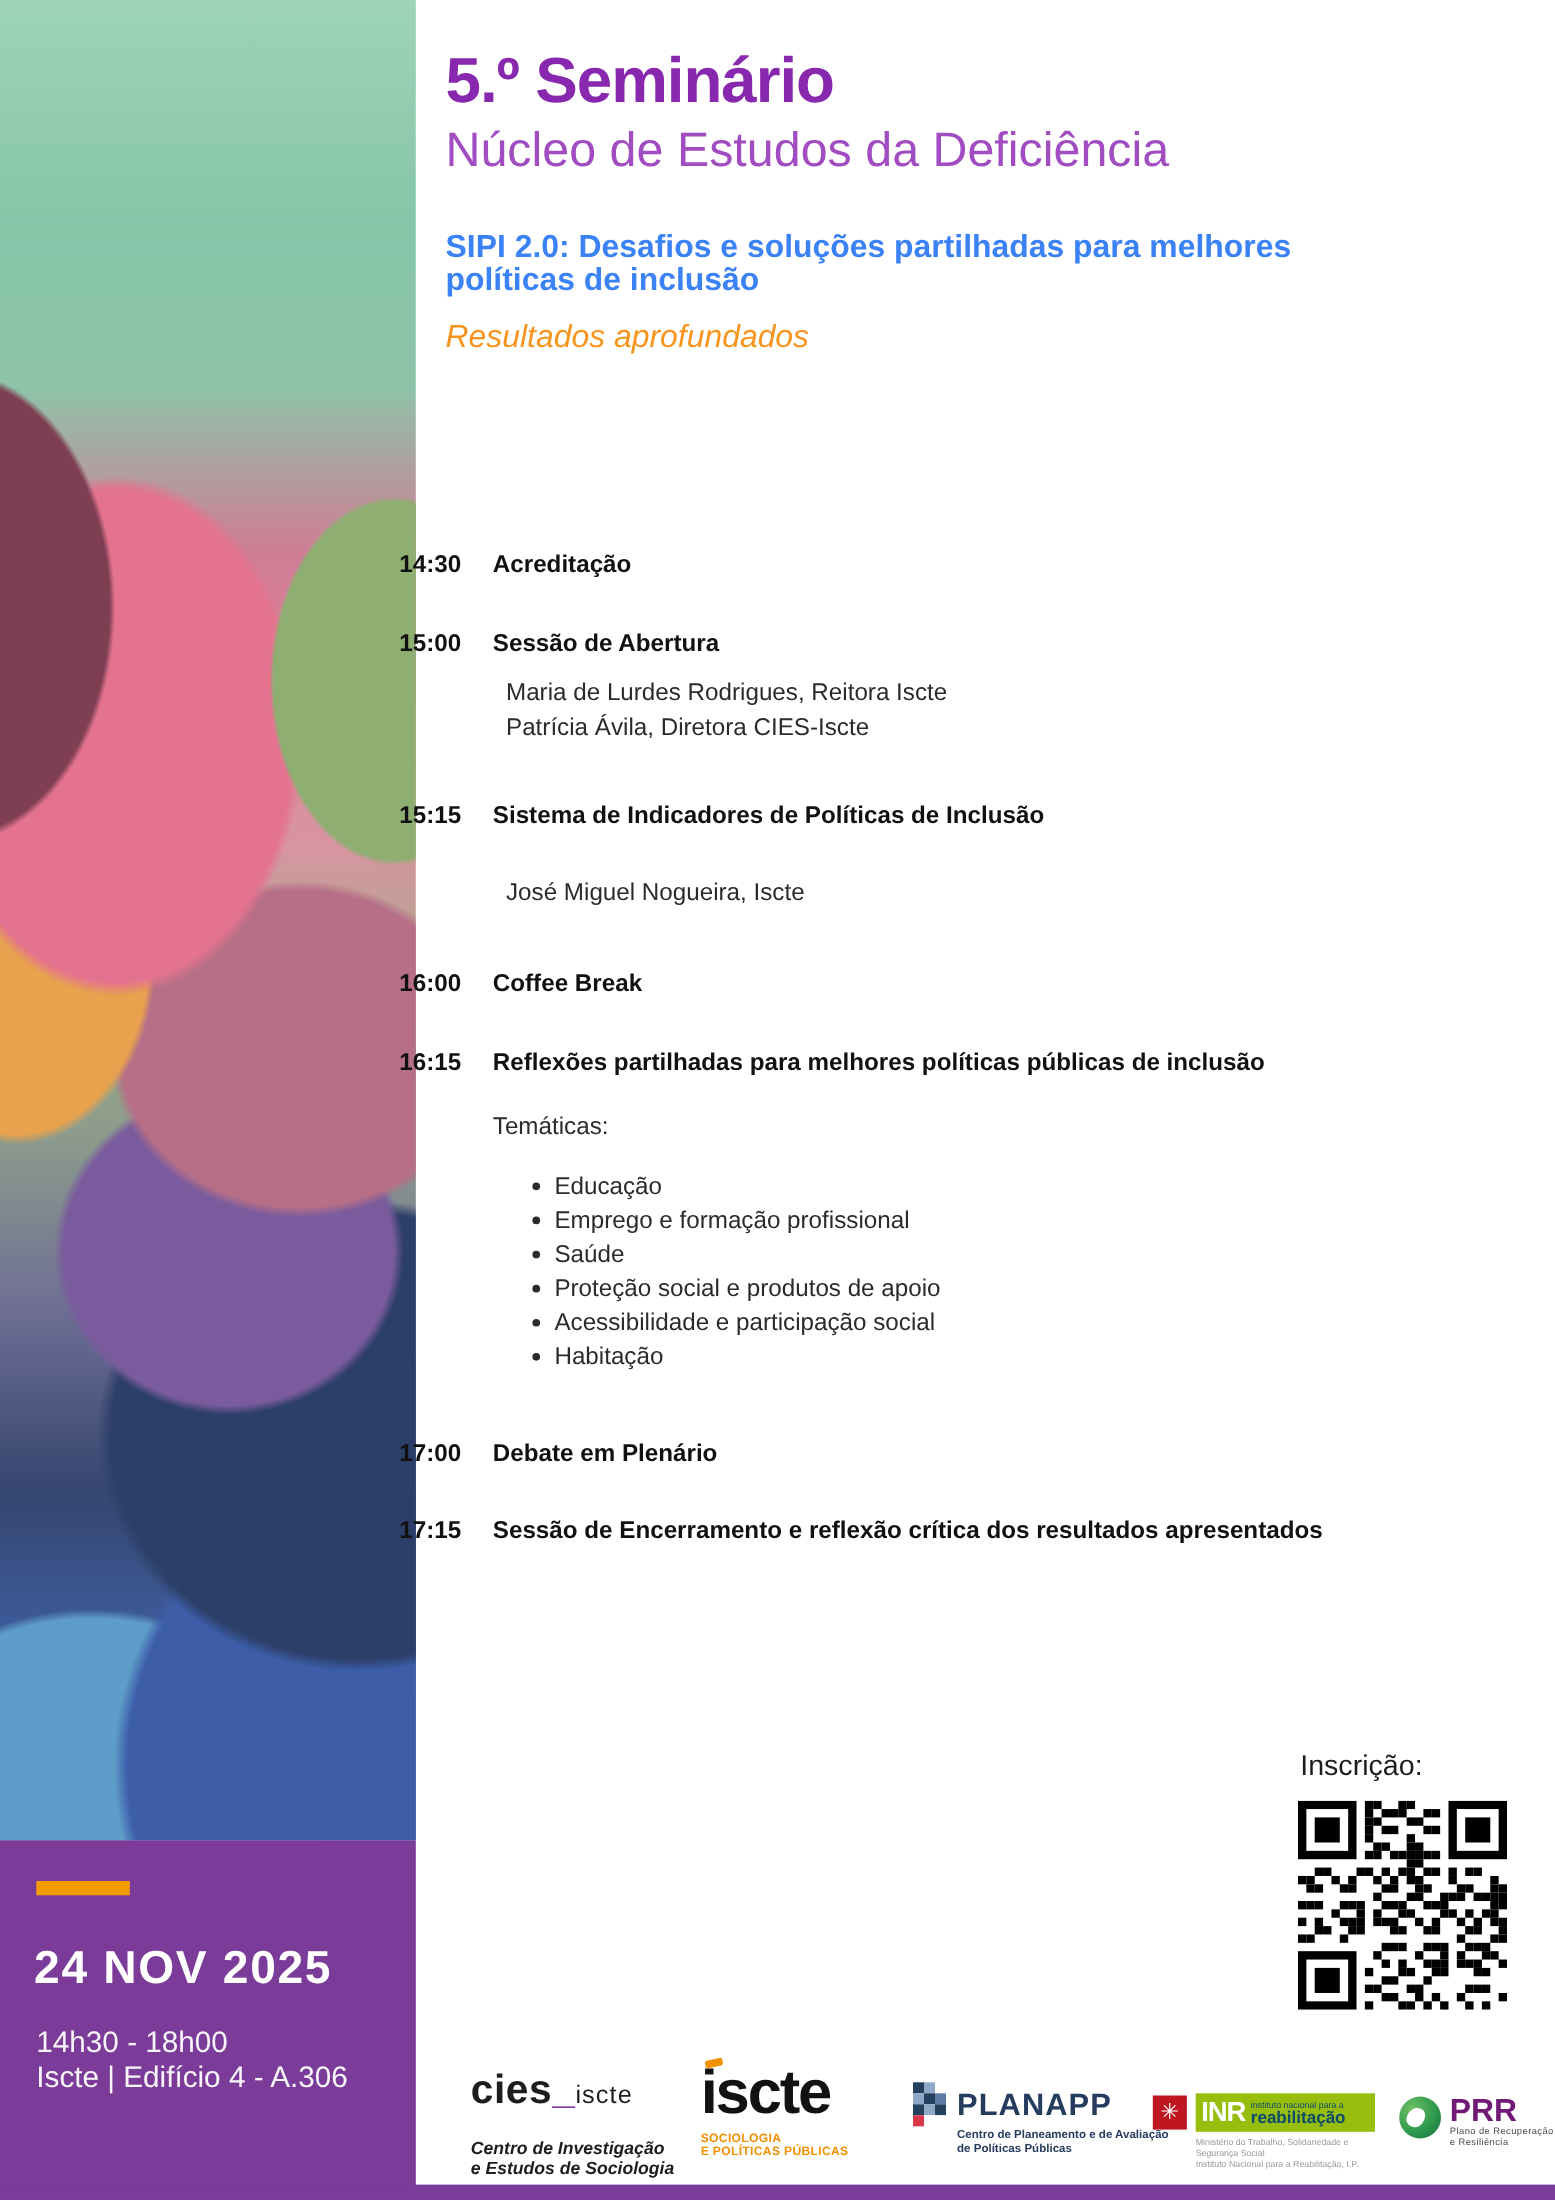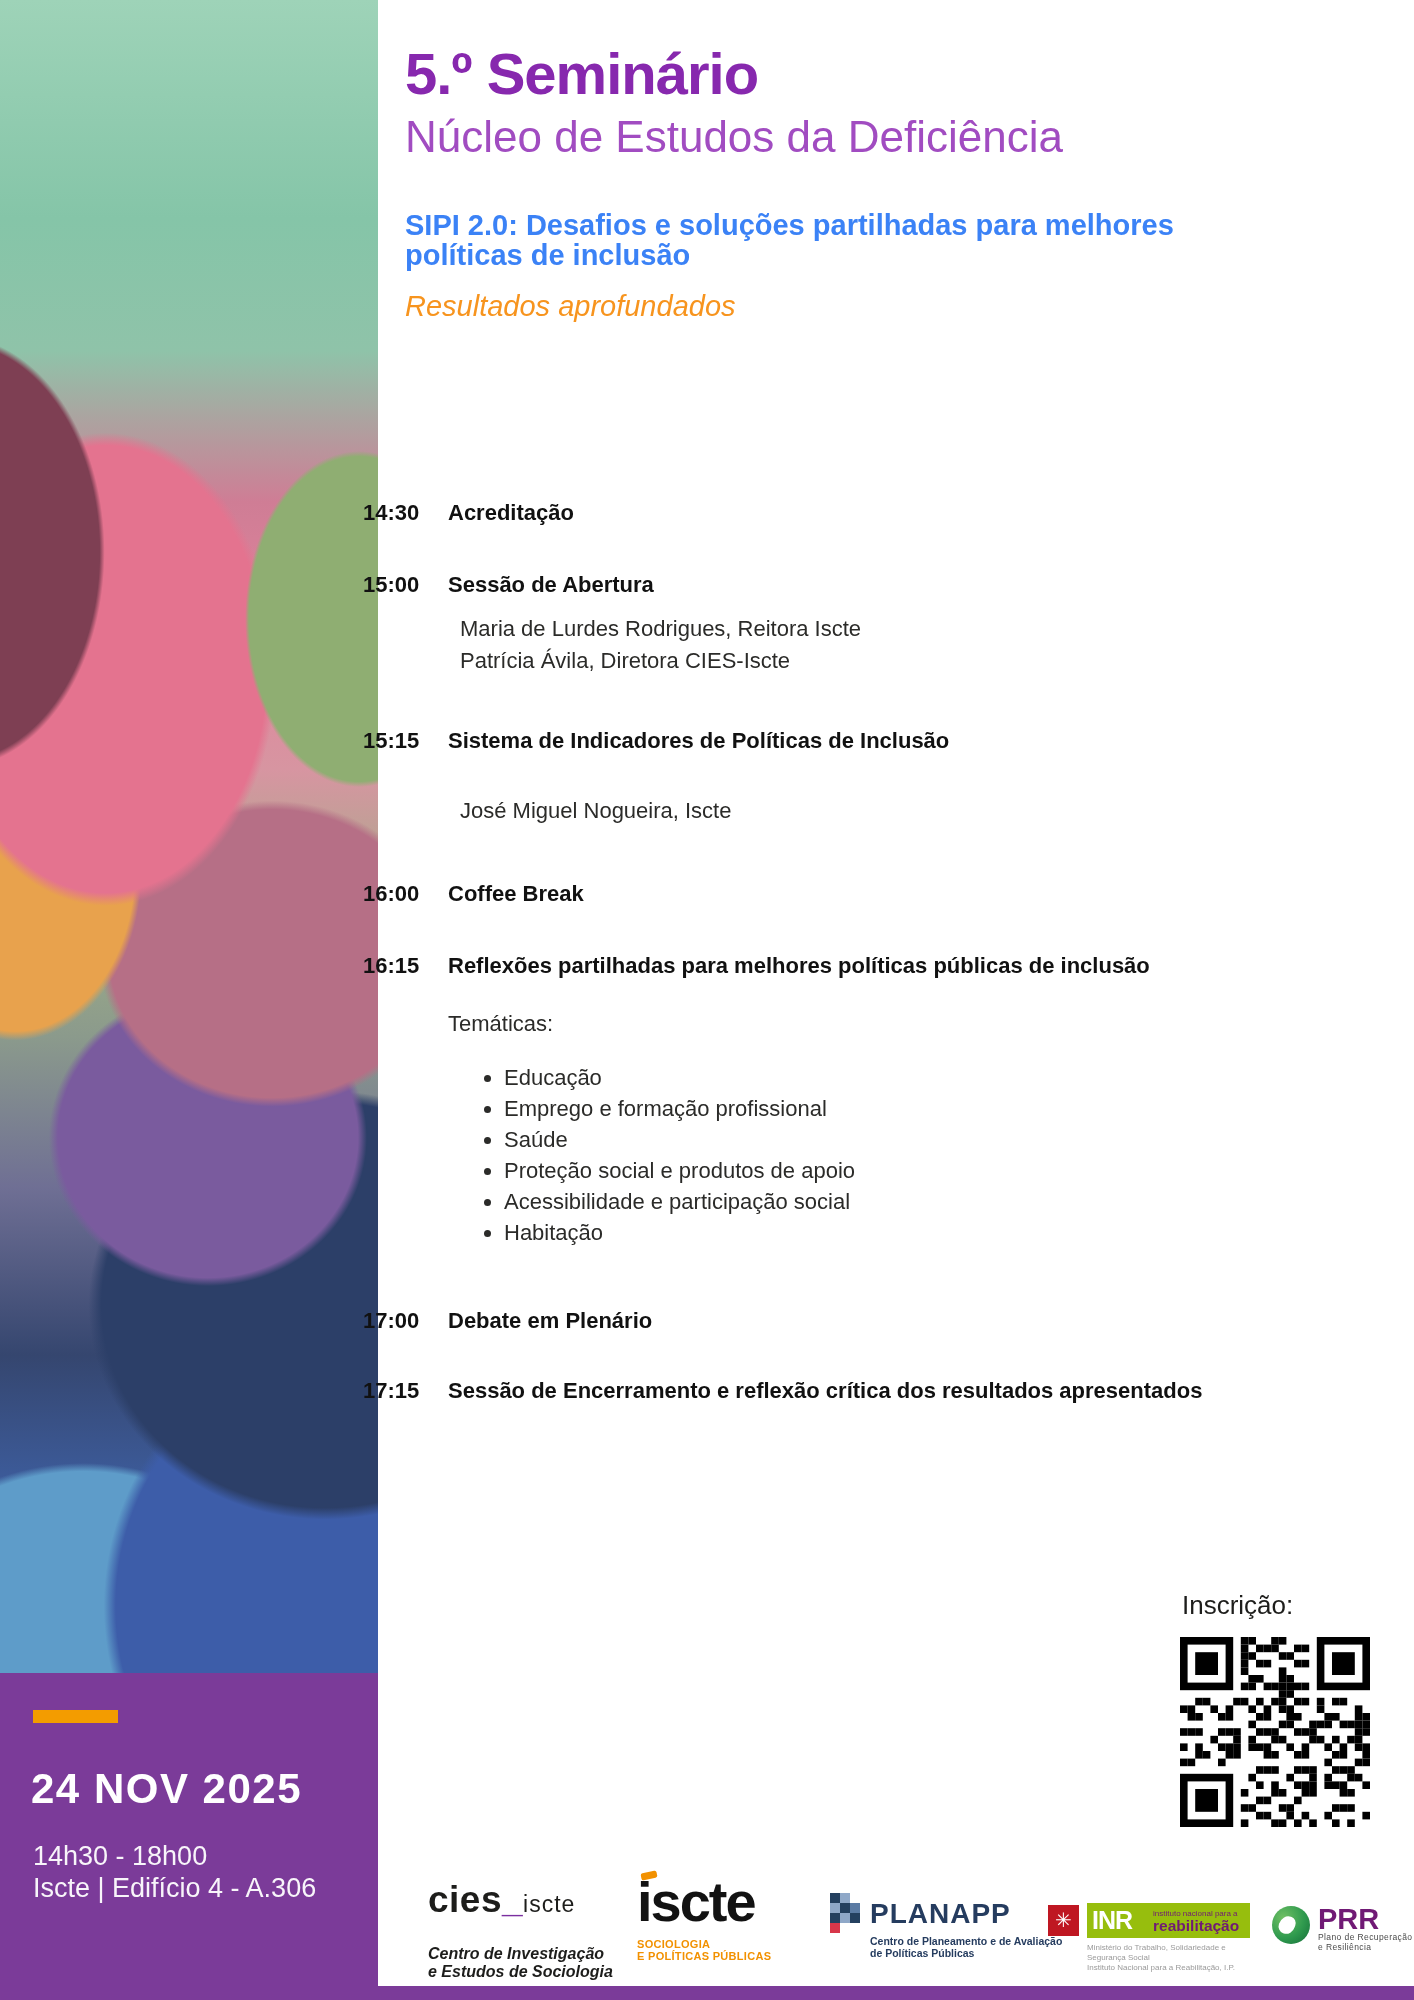--- a/index.html
+++ b/index.html
@@ -59,21 +59,21 @@
   .pl-row{display:flex;align-items:flex-start;}
   .pl-icon{width:30px;height:40px;display:grid;grid-template-columns:1fr 1fr 1fr;grid-template-rows:1fr 1fr 1fr 1fr;margin-right:10px;}
   .pl-icon span{display:block;}
   .pl-word{font-size:28px;font-weight:800;letter-spacing:1px;line-height:30px;margin-top:6px;}
   .pl-sub{font-size:10.5px;font-weight:700;line-height:12px;margin-left:40px;margin-top:2px;}
   .logo-redsq{position:absolute;left:1048px;top:1905px;width:31px;height:31px;background:#bf1722;
               color:#fff;font-size:20px;line-height:31px;text-align:center;}
   .logo-inr{position:absolute;left:1087px;top:1903px;width:163px;}
   .inr-green{display:flex;align-items:center;background:#97be0d;height:35px;padding:0 5px;box-sizing:border-box;}
   .inr-acr{color:#fff;font-size:25px;font-weight:800;letter-spacing:-1px;margin-right:5px;}
-  .inr-txt{color:#701a75;line-height:10px;margin-left:16px;}
+  .inr-txt{color:#0c4a6e;line-height:10px;}
   .inr-small{font-size:8px;display:block;}
   .inr-big{font-size:15.5px;font-weight:700;display:block;line-height:13px;}
   .inr-sub{color:#9a9a9a;font-size:8px;line-height:10px;margin-top:5px;}
   .logo-prr{position:absolute;left:1272px;top:1906px;display:flex;}
   .prr-circle{width:38px;height:38px;border-radius:50%;
       background:radial-gradient(circle at 30% 30%, #6fbf63 0%, #2f9a4e 55%, #156c38 100%);position:relative;margin-right:8px;}
   .prr-circle::after{content:"";position:absolute;left:7px;top:10px;width:16px;height:18px;background:#fff;
       border-radius:60% 40% 55% 45%;transform:rotate(18deg);}
   .prr-word{font-size:29px;font-weight:800;color:#701a75;line-height:26px;}
   .prr-sub{font-size:8.5px;color:#4a4a4a;line-height:10px;letter-spacing:.4px;}

